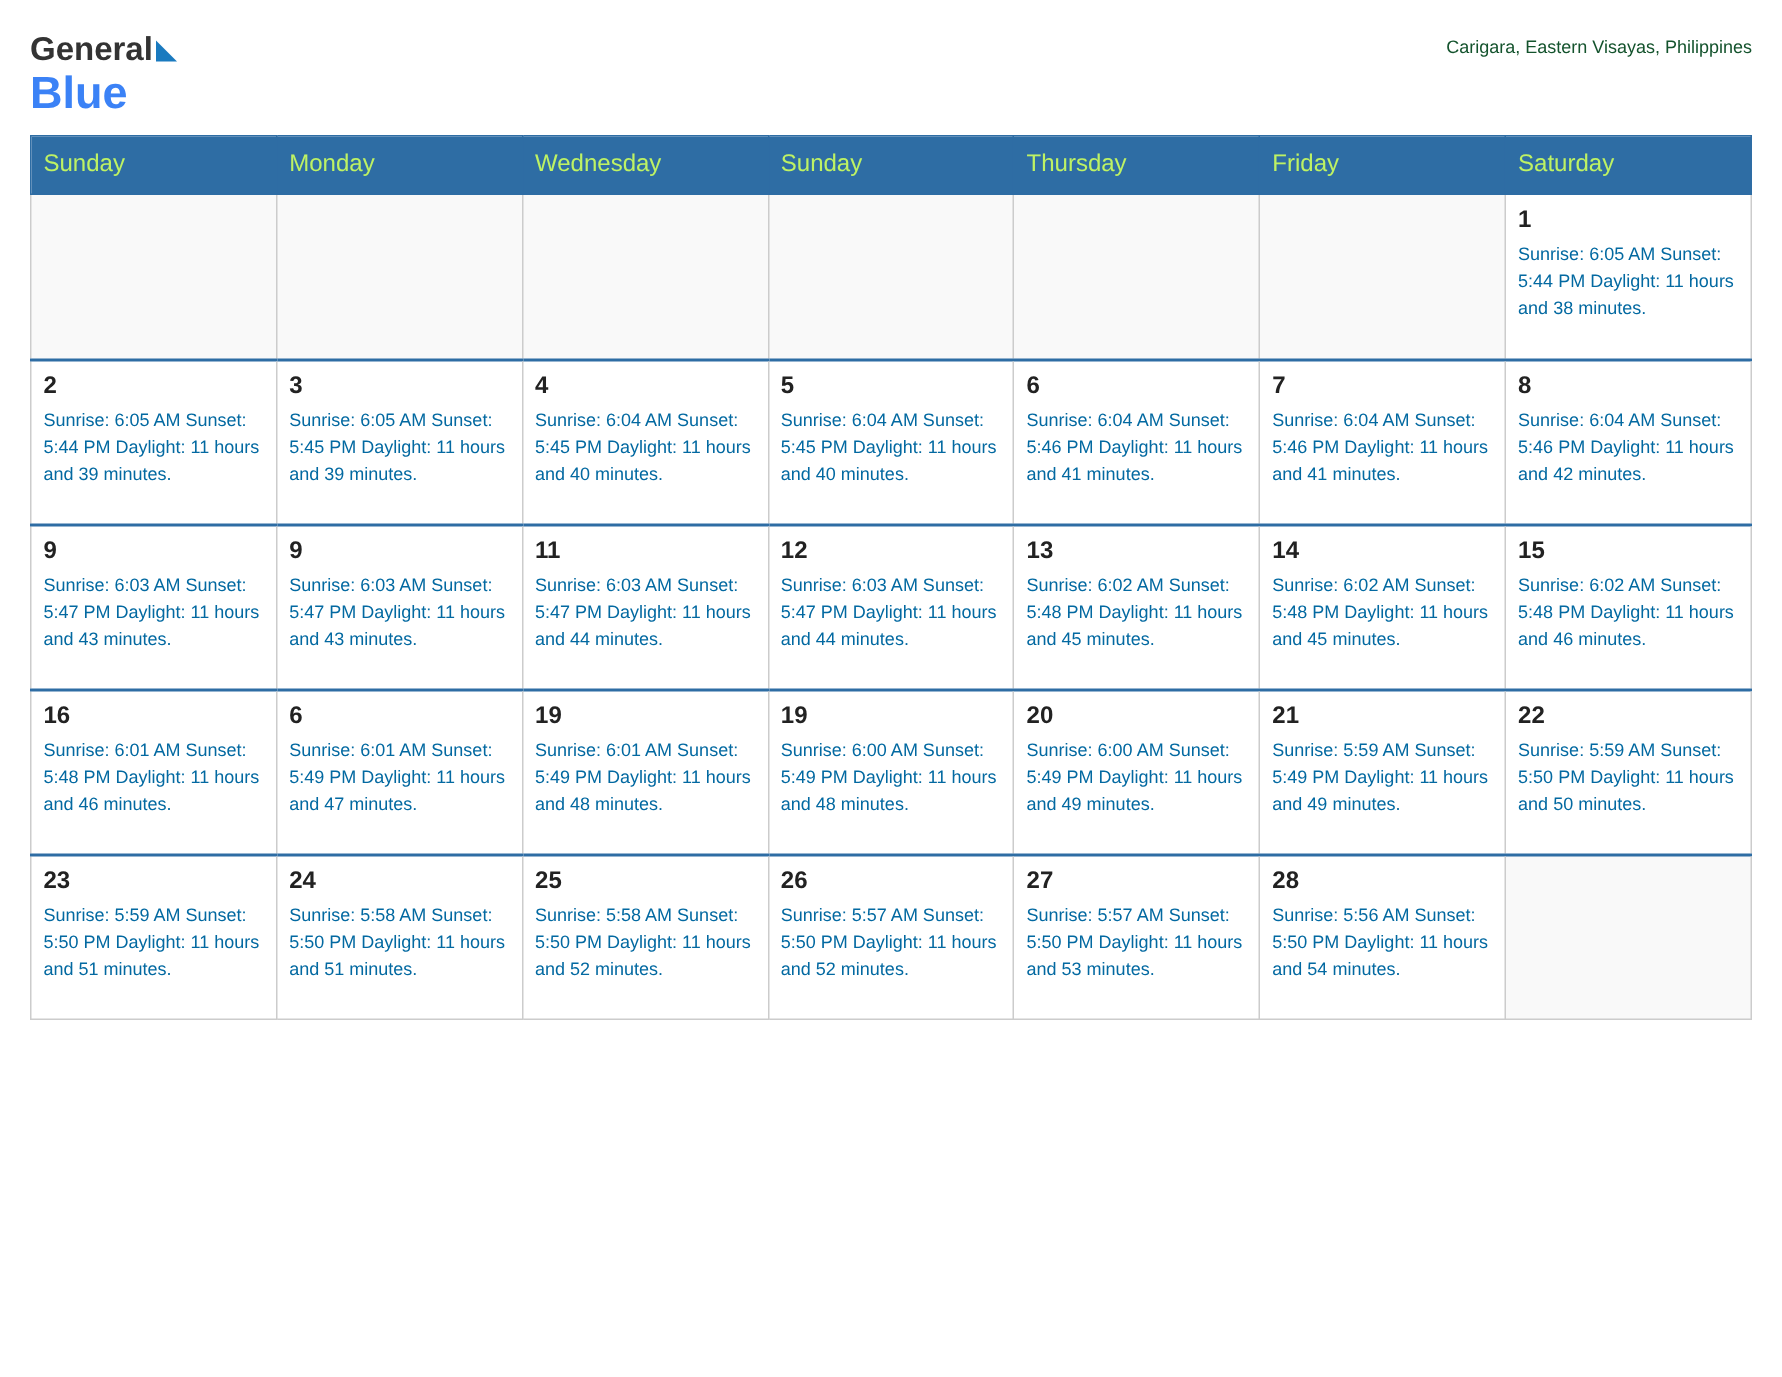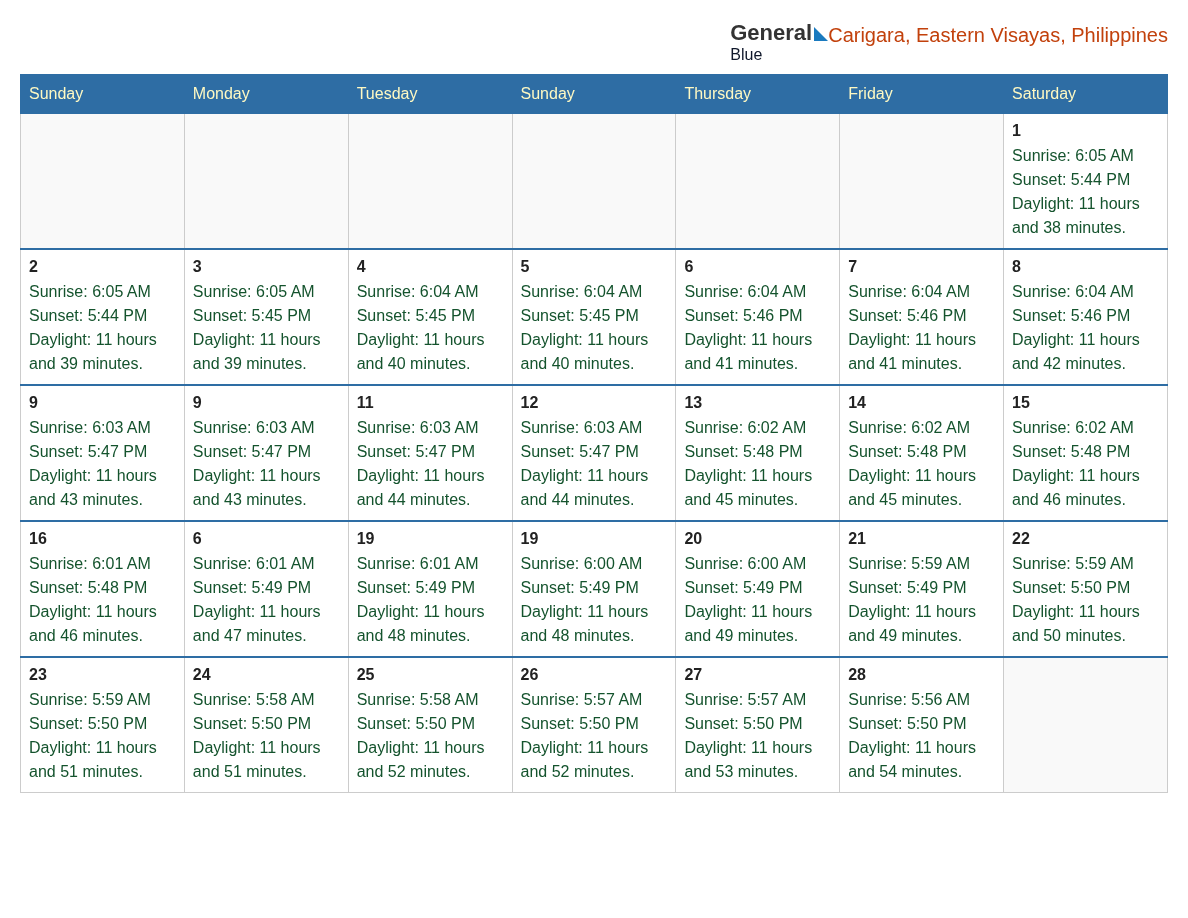--- a/index.html
+++ b/index.html
@@ -5,32 +5,32 @@
     * { box-sizing: border-box; margin: 0; padding: 0; }
     body {
       font-family: Arial, sans-serif;
       background: #fff;
       padding: 20px;
       width: 1188px;
       min-height: 918px;
     }
     .header {
       display: flex;
-      justify-content: flex-end;
+      justify-content: space-between;
       align-items: flex-start;
     }
     .logo-text-general {
       font-size: 22px;
       font-weight: bold;
       color: #333;
     }
     .logo-text-blue {
-      font-size: 16px;
-      font-weight: normal;
-      color: #0f172a;
+      font-size: 30px;
+      font-weight: bold;
+      color: #3b82f6;
     }
     .logo-triangle {
       width: 0;
       height: 0;
       border-left: 14px solid #1a7abf;
       border-top: 14px solid transparent;
       border-bottom: 0px solid transparent;
       margin-left: 2px;
       margin-top: 2px;
     }
@@ -44,32 +44,32 @@
     }
     .title-section {
       text-align: right;
     }
     .calendar-title {
       font-size: 48px;
       font-weight: bold;
       color: #222;
     }
     .calendar-subtitle {
-      font-size: 20px;
-      color: #c2410c;
+      font-size: 12px;
+      color: #14532d;
       margin-top: 4px;
     }
     .calendar-table {
       width: 100%;
       border-collapse: collapse;
       margin-top: 10px;
     }
     .calendar-table th {
       background-color: #2e6da4;
-      color: #fef9c3;
+      color: #bef264;
       padding: 10px 8px;
       font-size: 16px;
       font-weight: normal;
       text-align: left;
       border: 1px solid #2e6da4;
       margin-top: 19px;
     }
     .calendar-table td {
       border: 1px solid #ccc;
       vertical-align: top;
@@ -79,22 +79,22 @@
       height: 110px;
     }
     .day-number {
       font-size: 16px;
       font-weight: bold;
       color: #222;
       display: block;
       margin-bottom: 4px;
     }
     .day-info {
-      font-size: 16px;
-      color: #14532d;
+      font-size: 12px;
+      color: #0369a1;
       line-height: 1.5;
     }
     .empty-cell {
       background: #f9f9f9;
     }
     tr:not(:last-child) td {
       border-bottom: 2px solid #2e6da4;
     }
   </style>
 </head>
@@ -111,21 +111,21 @@
   <div class="title-section">
     <div class="calendar-subtitle">Carigara, Eastern Visayas, Philippines</div>
   </div>
 </div>
 
 <table class="calendar-table">
   <thead>
     <tr>
     <th>Sunday</th>
         <th>Monday</th>
-        <th>Tuesday</th>
+        <th>Wednesday</th>
         <th>Sunday</th>
         <th>Thursday</th>
         <th>Friday</th>
         <th>Saturday</th>
       </tr>
   </thead>
   <tbody id="calendar-body">
   <tr>
         <td class="empty-cell"></td>
         <td class="empty-cell"></td>

